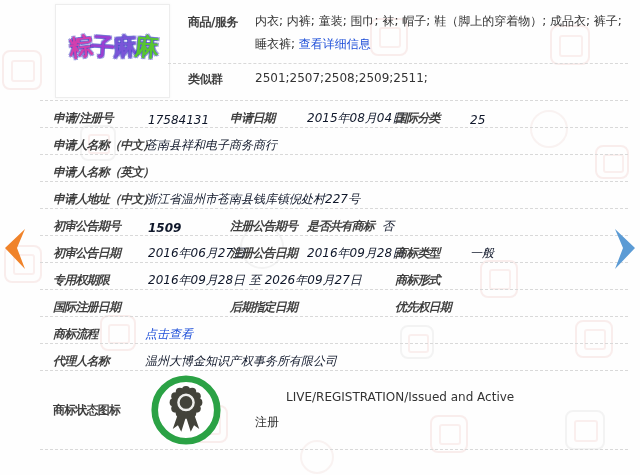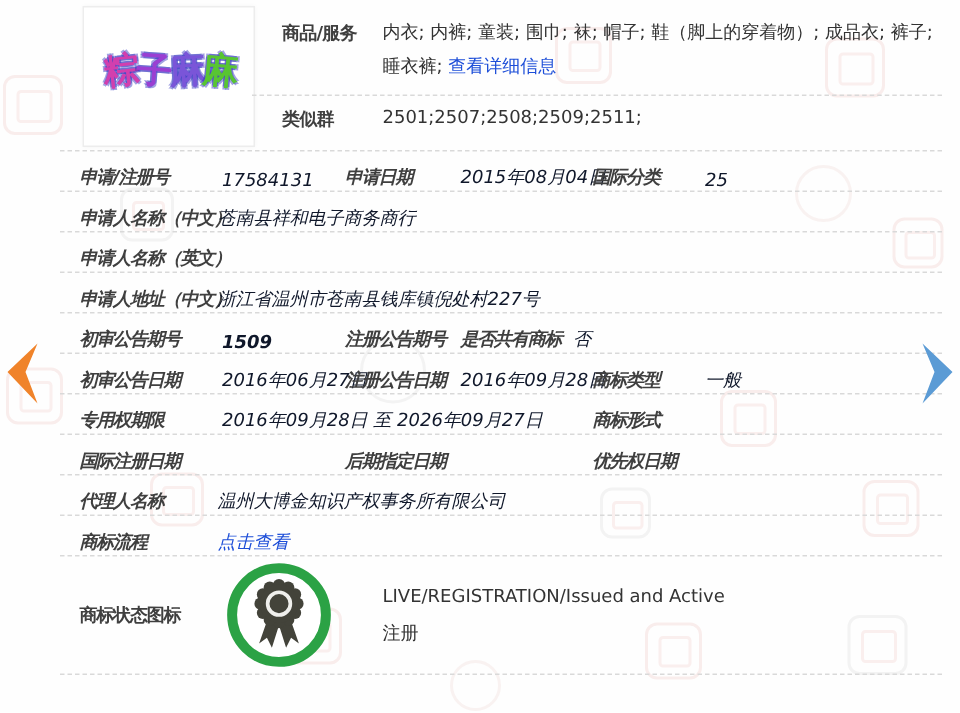--- a/index.html
+++ b/index.html
@@ -41,21 +41,21 @@
   .w-l3{width:75px;} .w-v3{flex:1;margin-top:20px;} .w-lw{width:92px;} .w-vw{flex:1;margin-top:46px;}
   .w-vm{width:247px;}
   .b{font-weight:bold;}
   a.link{color:#1d4ed8;text-decoration:none;cursor:pointer;}
 
   
   .status-row{display:flex;align-items:center;height:78px;padding-left:13px;border-bottom:1px dashed #d9d9d9;}
   .badge-wrap{width:77px;display:flex;justify-content:flex-end;}
   .badge{width:72px;height:72px;margin-left:5px;}
   .status-text{margin-left:33px;}
-  .status-line1{margin-bottom:10px;}
+  .status-line1{margin-bottom:10px;margin-left:31px;}
 
   
   .nav-prev{position:absolute;left:2px;top:227px;width:24px;height:44px;cursor:pointer;}
   .nav-next{position:absolute;right:2px;top:227px;width:24px;height:44px;cursor:pointer;}
 </style>
 </head>
 <body>
 
 <div class="stage">
 
@@ -170,27 +170,27 @@
     <div class="row">
       <span class="lbl w-l1">国际注册日期</span>
       <span class="val w-v1"></span>
       <span class="lbl w-l2">后期指定日期</span>
       <span class="val w-v2"></span>
       <span class="lbl w-l3">优先权日期</span>
       <span class="val w-v3"></span>
     </div>
 
     <div class="row">
+      <span class="lbl w-lw">商标流程</span>
+      <a class="link w-vw">点击查看</a>
+    </div>
+
+    <div class="row">
       <span class="lbl w-lw">代理人名称</span>
       <span class="val w-vw">温州大博金知识产权事务所有限公司</span>
-    </div>
-
-    <div class="row">
-      <span class="lbl w-lw">商标流程</span>
-      <a class="link w-vw">点击查看</a>
     </div>
 
     <div class="status-row">
       <span class="lbl w-lw">商标状态图标</span>
       <span class="badge-wrap">
         <svg class="badge" viewBox="0 0 76 76">
           <circle cx="38" cy="38" r="33" fill="#ffffff" stroke="#2BA245" stroke-width="7"></circle>
           <g fill="#43433A">
             <polygon points="31,38 39,42 33,61 29.5,54 24,58"></polygon>
             <polygon points="45,38 37,42 43,61 46.5,54 52,58"></polygon>

